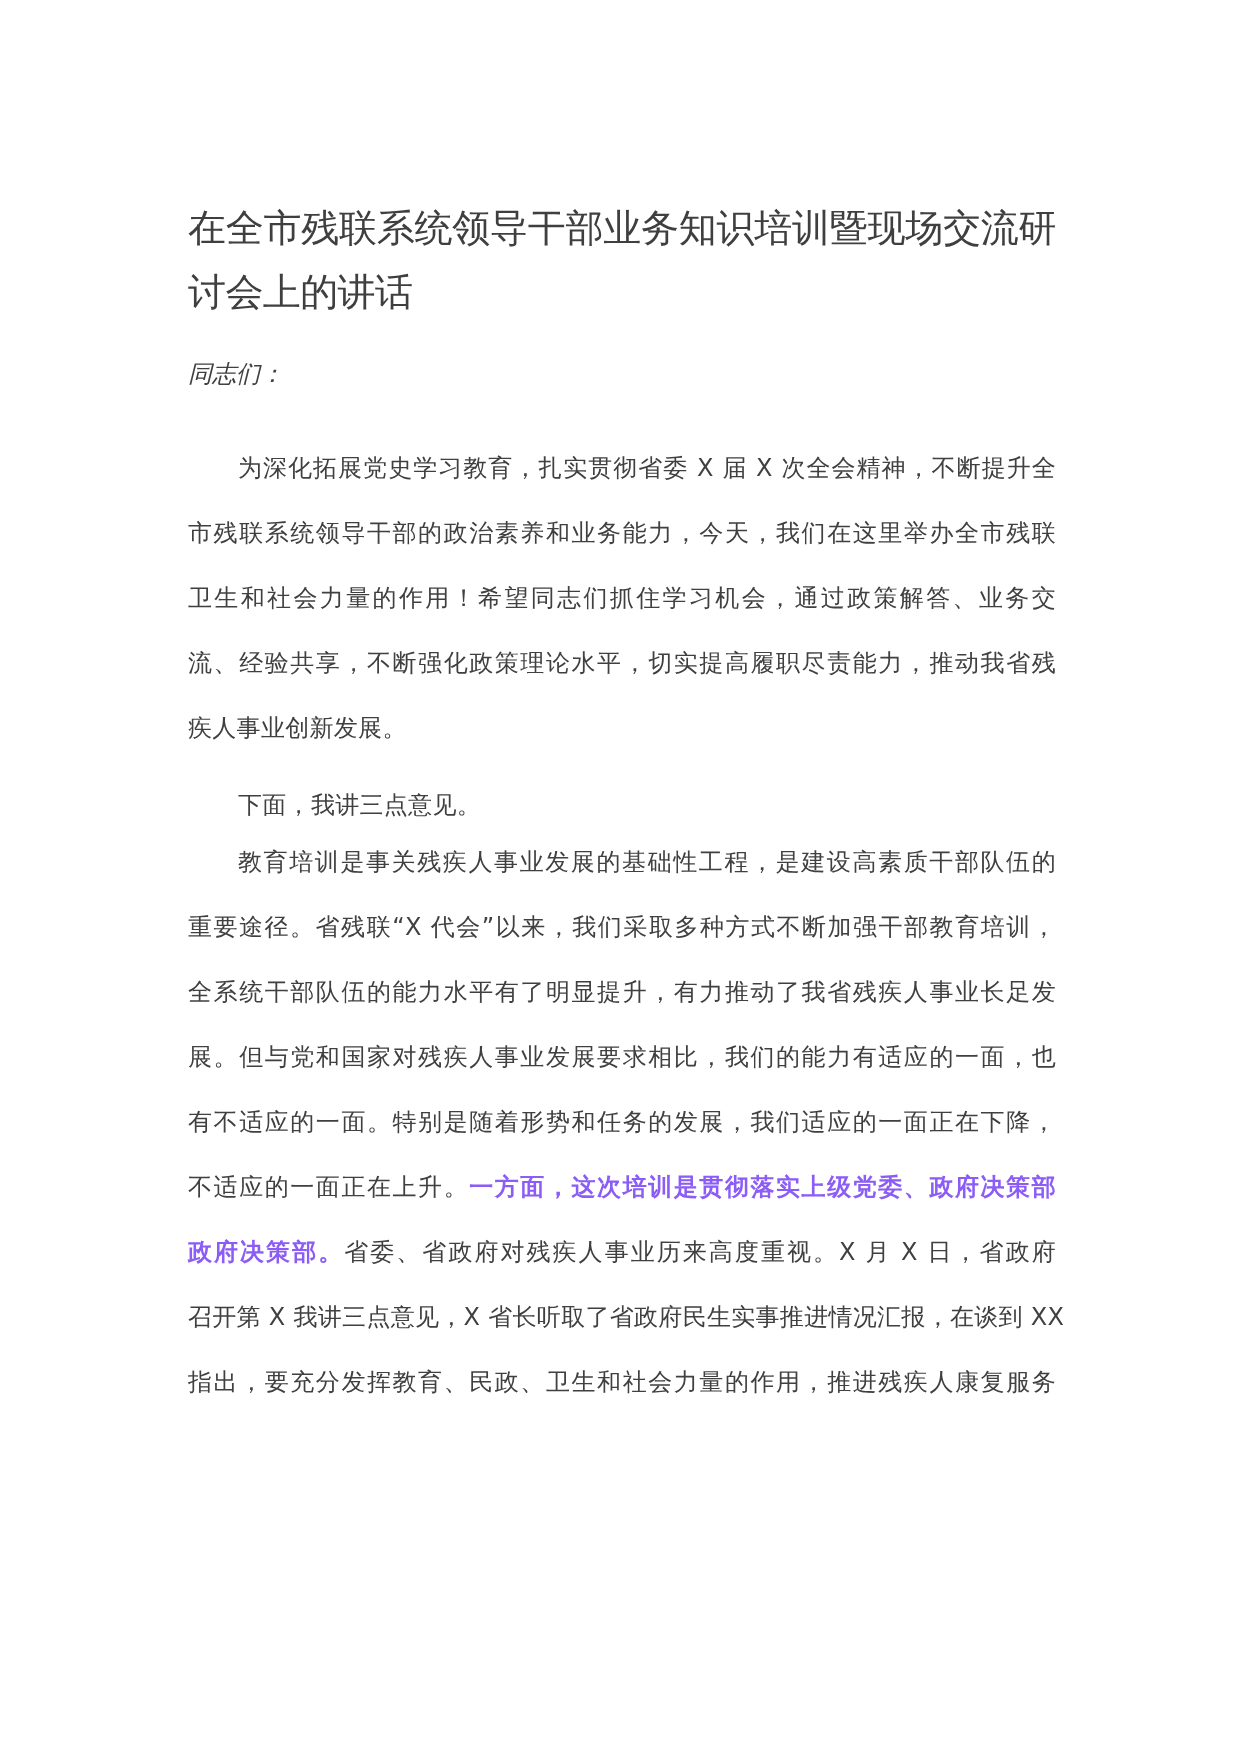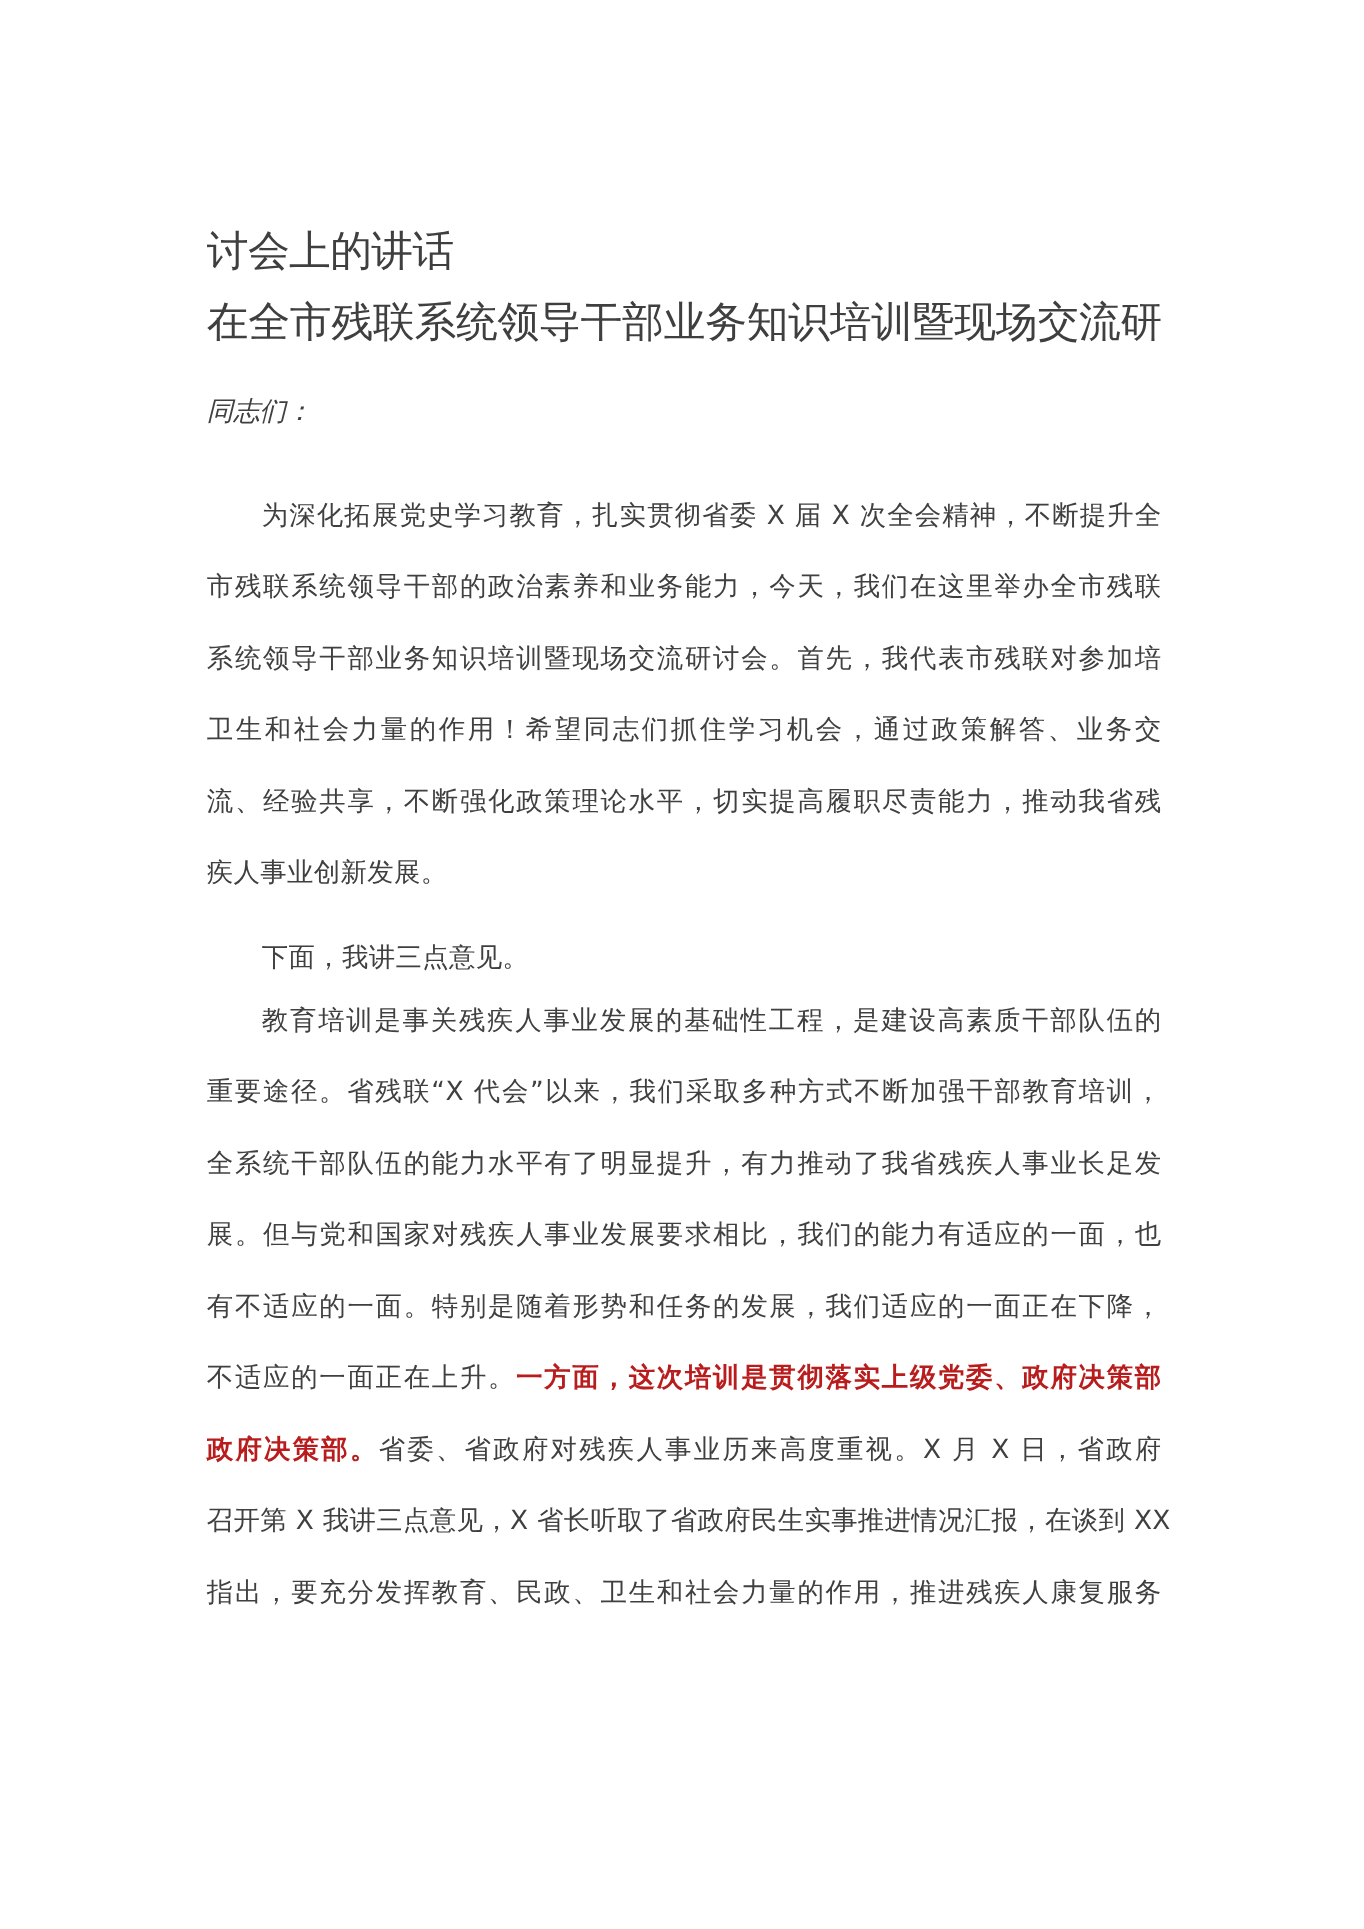--- a/index.html
+++ b/index.html
@@ -66,40 +66,39 @@
       font-weight: bold;
       text-indent: 50px;
       color: #3a3a3a;
     }
     .line {
       display: block;
       white-space: nowrap;
       text-align-last: justify;
     }
     .line.last { text-align-last: left; }
-    .bold { font-weight: bold; color: #b91c1c; }
+    .bold { font-weight: bold; color: #8b5cf6; }
   </style>
 </head>
 <body>
 
 <div class="page">
 
   <h1 class="title">
+    <span class="line">在全市残联系统领导干部业务知识培训暨现场交流研</span>
     <span class="line last">讨会上的讲话</span>
-    <span class="line">在全市残联系统领导干部业务知识培训暨现场交流研</span>
   </h1>
 
   <p class="salutation">同志们：</p>
 
   <div class="body">
 
     <p class="para">
       <span class="line" style="padding-left:50px">为深化拓展党史学习教育，扎实贯彻省委 X 届 X 次全会精神，不断提升全</span>
       <span class="line">市残联系统领导干部的政治素养和业务能力，今天，我们在这里举办全市残联</span>
-      <span class="line">系统领导干部业务知识培训暨现场交流研讨会。首先，我代表市残联对参加培</span>
       <span class="line">卫生和社会力量的作用！希望同志们抓住学习机会，通过政策解答、业务交</span>
       <span class="line">流、经验共享，不断强化政策理论水平，切实提高履职尽责能力，推动我省残</span>
       <span class="line last">疾人事业创新发展。</span>
     </p>
 
     <p class="para gap">
       <span class="line last" style="padding-left:50px">下面，我讲三点意见。</span>
     </p>
 
 

